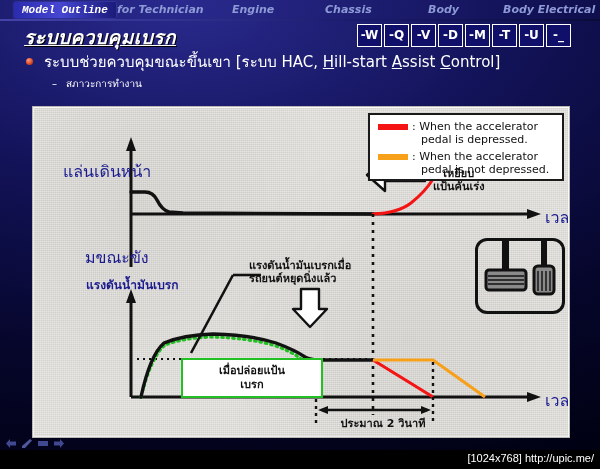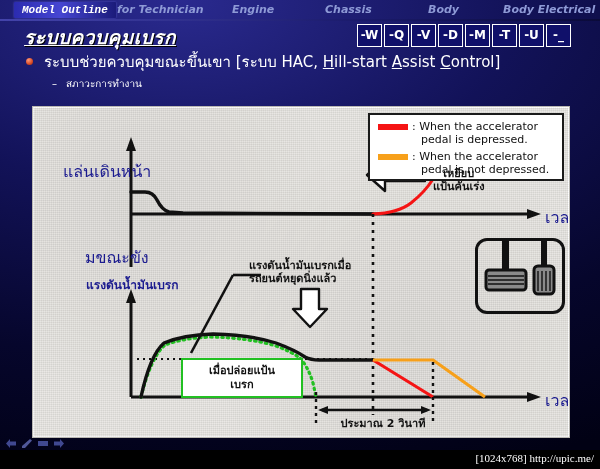--- a/index.html
+++ b/index.html
@@ -109,21 +109,21 @@
   .slidenav{
     position:absolute;left:6px;top:437px;width:70px;height:12px;
     display:flex;align-items:center;gap:6px;opacity:.75;
   }
   .sn{width:10px;height:9px;}
   .footer{
     position:absolute;left:0;top:450px;width:600px;height:19px;background:#000;
   }
   .footer-txt{
     position:absolute;right:6px;top:452px;
-    color:#ffffff;font-size:11px;font-family:Liberation Serif, serif;
+    color:#ffffff;font-size:11px;font-family:Liberation Sans, sans-serif;
     white-space:nowrap;
   }
 </style>
 </head>
 <body>
 
 <div id="root">
 
   <div class="slide">
 
@@ -239,21 +239,21 @@
         <div>รถยนต์หยุดนิ่งแล้ว</div>
       </div>
 
       <div class="lbl lbl-blk-c" style="left:400px;top:60px;">
         <div>เหยียบ</div>
         <div>แป้นคันเร่ง</div>
       </div>
 
       <div class="lbl lbl-blk-c" style="left:290px;top:310px;width:120px;">ประมาณ 2 วินาที</div>
 
-      <div style="position:absolute;left:148px;top:251px;width:122px;height:40px;background:#ffffff;border:2px solid #22c022;box-sizing:border-box;display:flex;flex-direction:column;align-items:center;justify-content:center;color:#111;font-weight:bold;font-size:11px;line-height:14px;text-align:center;">
+      <div style="position:absolute;left:148px;top:251px;width:142px;height:40px;background:#ffffff;border:2px solid #22c022;box-sizing:border-box;display:flex;flex-direction:column;align-items:center;justify-content:center;color:#111;font-weight:bold;font-size:11px;line-height:14px;text-align:center;">
         <div>เมื่อปล่อยแป้น</div>
         <div>เบรก</div>
       </div>
 
       <div style="position:absolute;left:442px;top:131px;width:84px;height:70px;border:3px solid #111;border-radius:12px;overflow:hidden;">
         <svg viewBox="0 0 84 70" width="84" height="70">
 
           <rect x="24" y="0" width="7" height="30" fill="#111"></rect>
           <rect x="8" y="29" width="40" height="20" rx="3" fill="#8a8a8a" stroke="#111" stroke-width="3"></rect>
           <line x1="10" y1="35" x2="46" y2="35" stroke="#111" stroke-width="1.6"></line>

